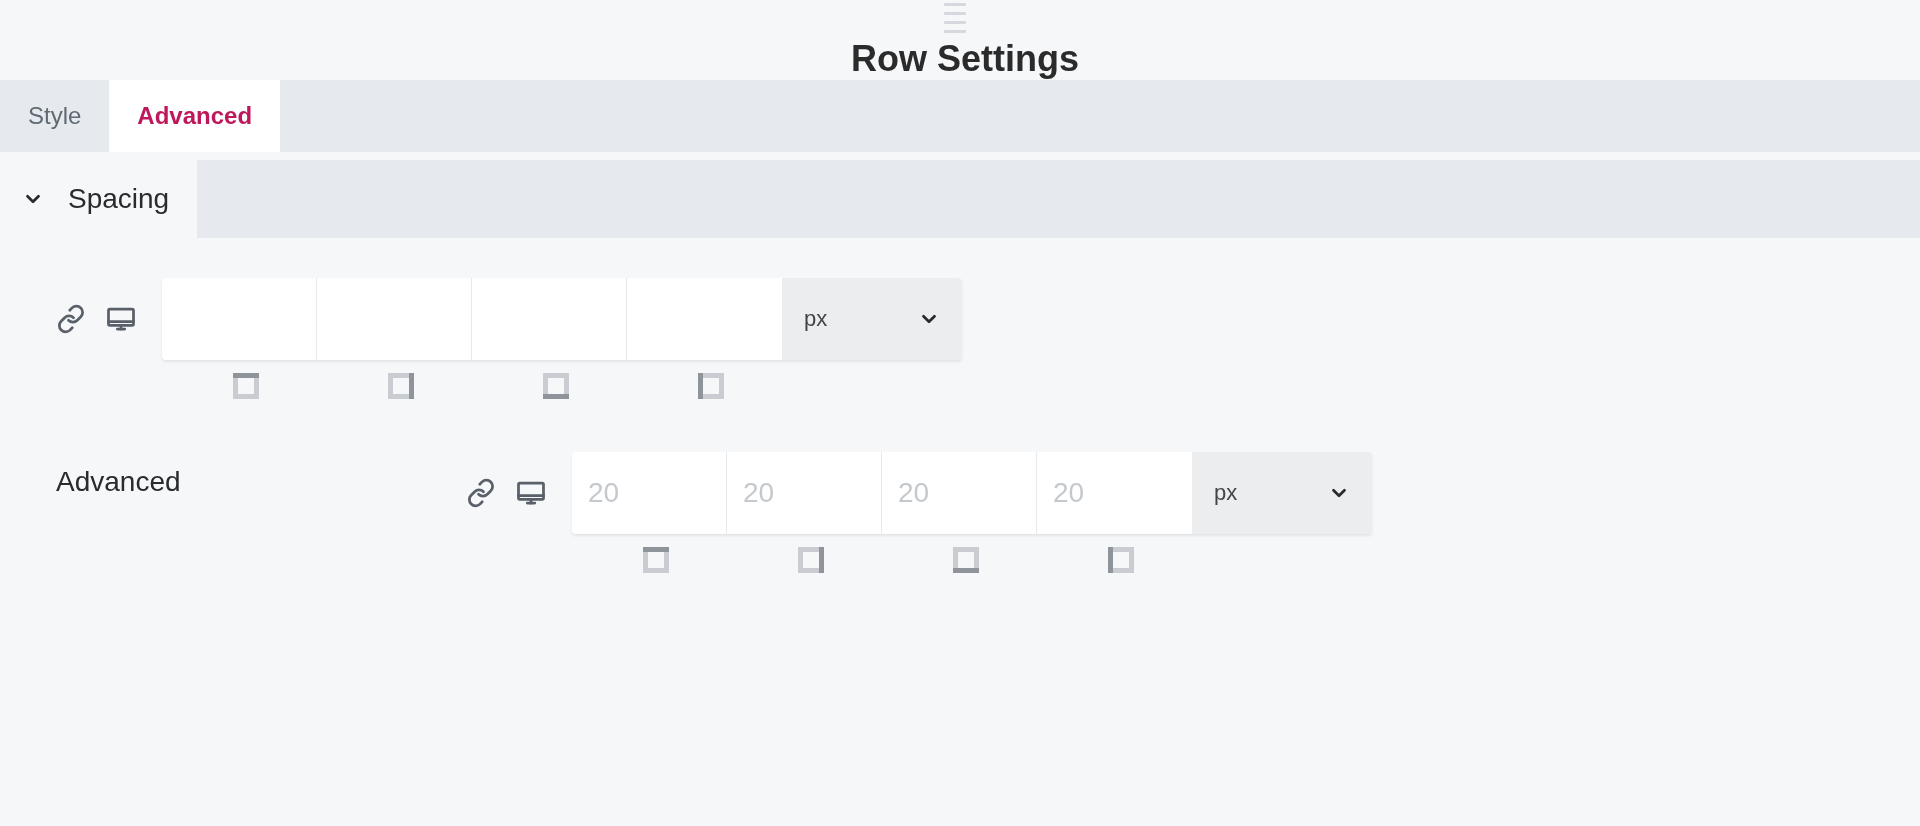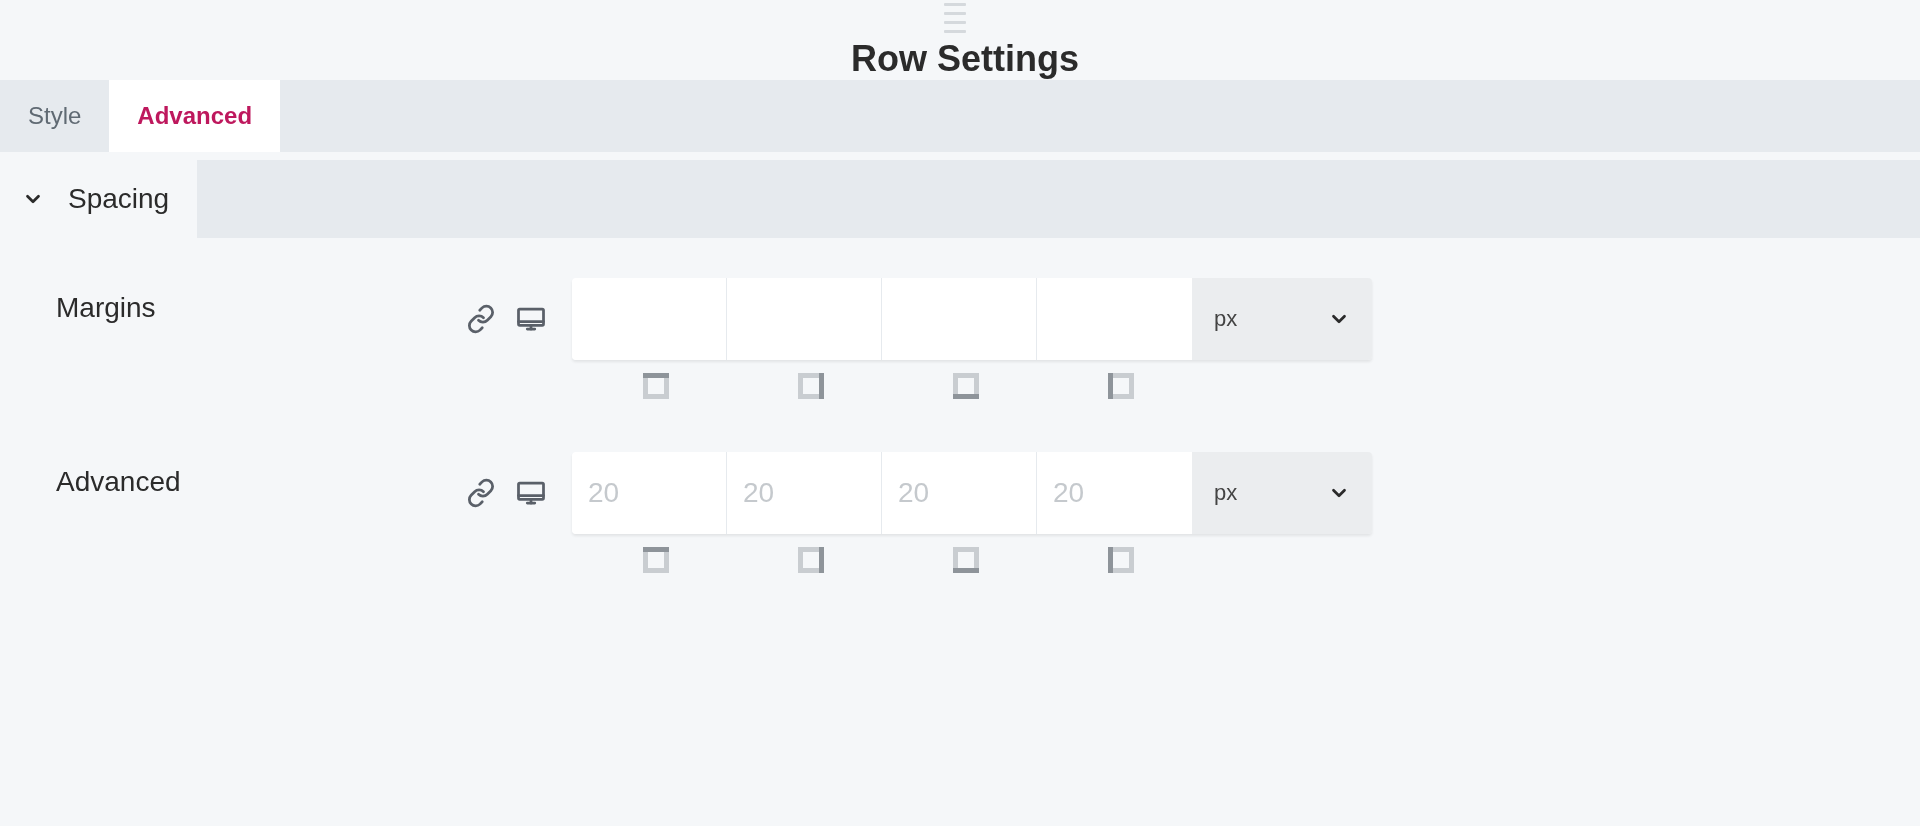--- a/index.html
+++ b/index.html
@@ -231,21 +231,20 @@
           <polyline points="6 9 12 15 18 9"></polyline>
         </svg>
     </span>
     <span>Spacing</span>
   </div>
 </div>
 
 <div class="fields-area">
 
   <div class="field-row">
-    <div class="field-label">Margins</div>
     <div class="field-controls">
       <div class="inputs-line">
         <div class="util-icons">
           <span class="util-icon">
             <svg viewBox="0 0 24 24" fill="none" stroke="currentColor" stroke-width="2.2" stroke-linecap="round" stroke-linejoin="round">
                 <path d="M10 13a5 5 0 0 0 7.07 0l2.83-2.83a5 5 0 0 0-7.07-7.07L11 5"></path>
                 <path d="M14 11a5 5 0 0 0-7.07 0L4.1 13.83a5 5 0 0 0 7.07 7.07L13 19"></path>
               </svg>
           </span>
           <span class="util-icon">

